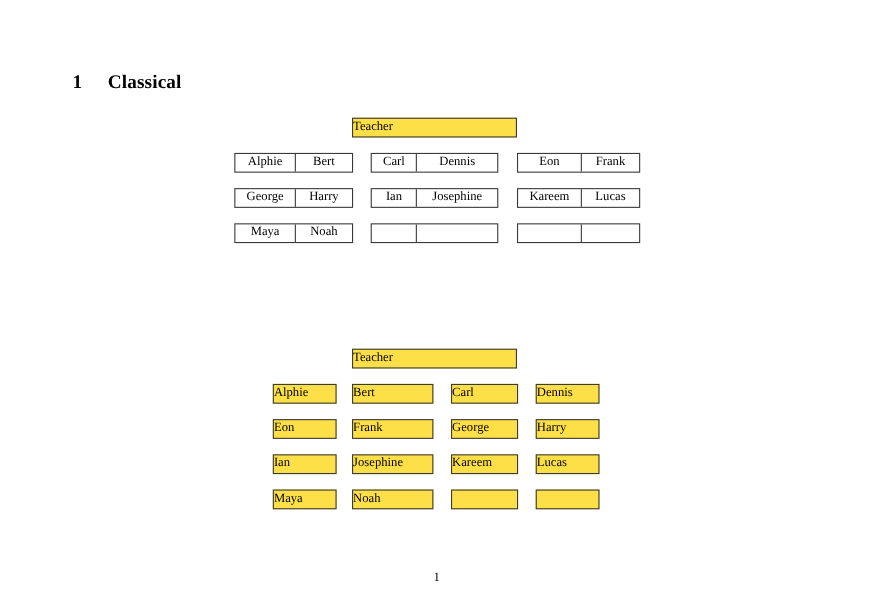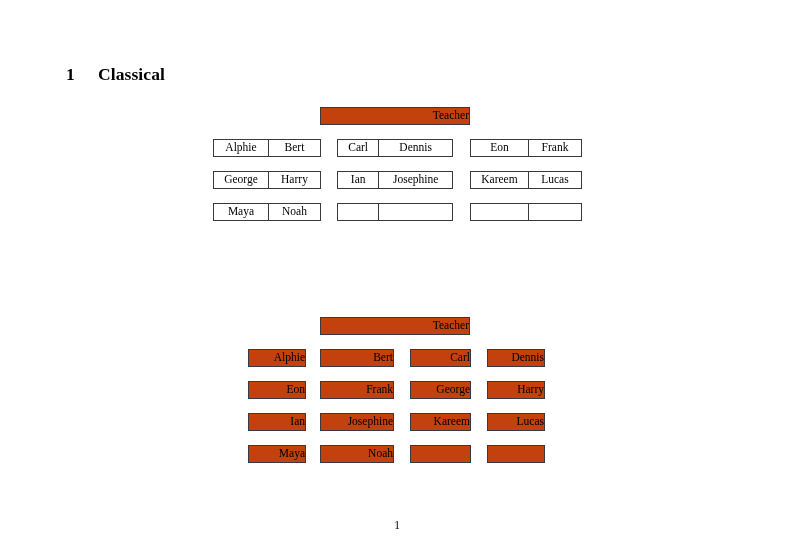--- a/index.html
+++ b/index.html
@@ -40,24 +40,24 @@
   }
   #heading-classical   { left: 66px; top: 64px; }
   #heading-distributed { left: 66px; top: 275px; }
 
   
   .box {
     position: absolute;
     height: 18px;
     box-sizing: border-box;
     border: 1px solid #3a3a3a;
-    background: #c2410c;
+    background: #fde047;
     display: flex;
     align-items: center;
-    justify-content: flex-end;
+    justify-content: flex-start;
     font-size: 11.5px;
     line-height: 1;
     white-space: nowrap;
   }
   .box .cell-text {
     display: block;
     padding-bottom: 1px;
   }
 
   

